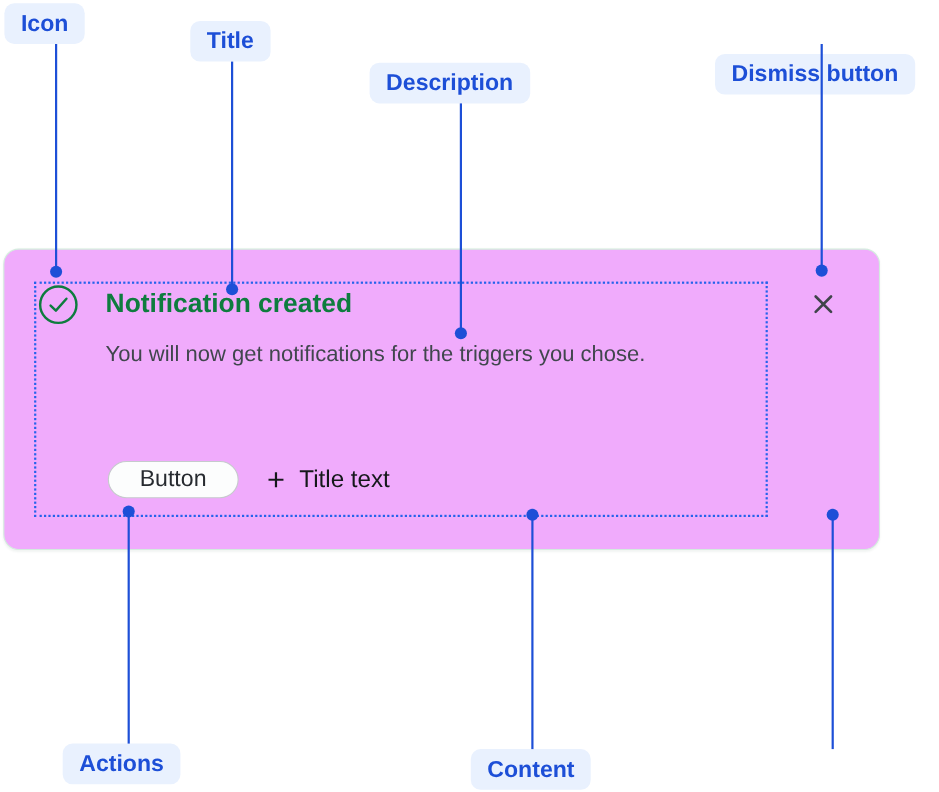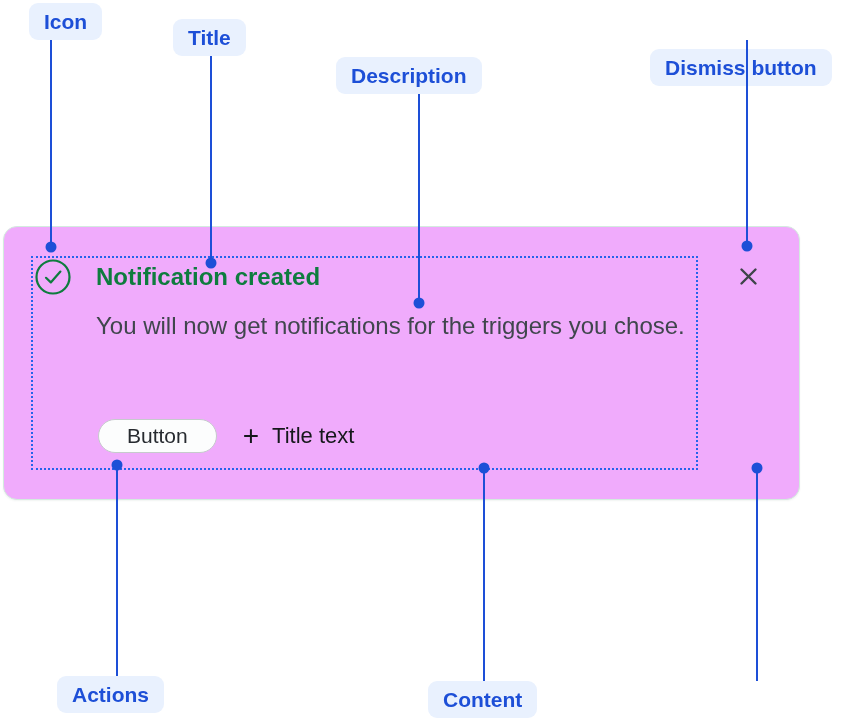--- a/index.html
+++ b/index.html
@@ -76,21 +76,21 @@
     top: 36px;
     font-size: 24px;
     font-weight: 700;
     color: #0e7c3e;
   }
   .n-desc {
     position: absolute;
     left: 92px;
     top: 78px;
     width: 600px;
-    font-size: 24px;
+    font-size: 20px;
     line-height: 1.75;
     color: #40464d;
   }
   .actions-row {
     position: absolute;
     left: 94px;
     top: 192px;
     display: flex;
     align-items: center;
     gap: 26px;
@@ -135,21 +135,21 @@
     background: transparent;
     border: none;
     cursor: pointer;
   }
 </style>
 </head>
 <body>
 
 <div class="stage">
 
-  <div class="pill" style="left:29px; top:3px;">Icon</div>
+  <div class="pill" style="left:4px; top:3px;">Icon</div>
   <div class="pill" style="left:173px; top:19px;">Title</div>
   <div class="pill" style="left:336px; top:57px;">Description</div>
   <div class="pill" style="left:650px; top:3px;margin-top:46px;">Dismiss button</div>
 
   <div class="pill" style="left:57px; top:676px;">Actions</div>
   <div class="pill" style="left:428px; top:681px;">Content</div>
 
   <div class="card">
     <div class="content-outline"></div>
 

